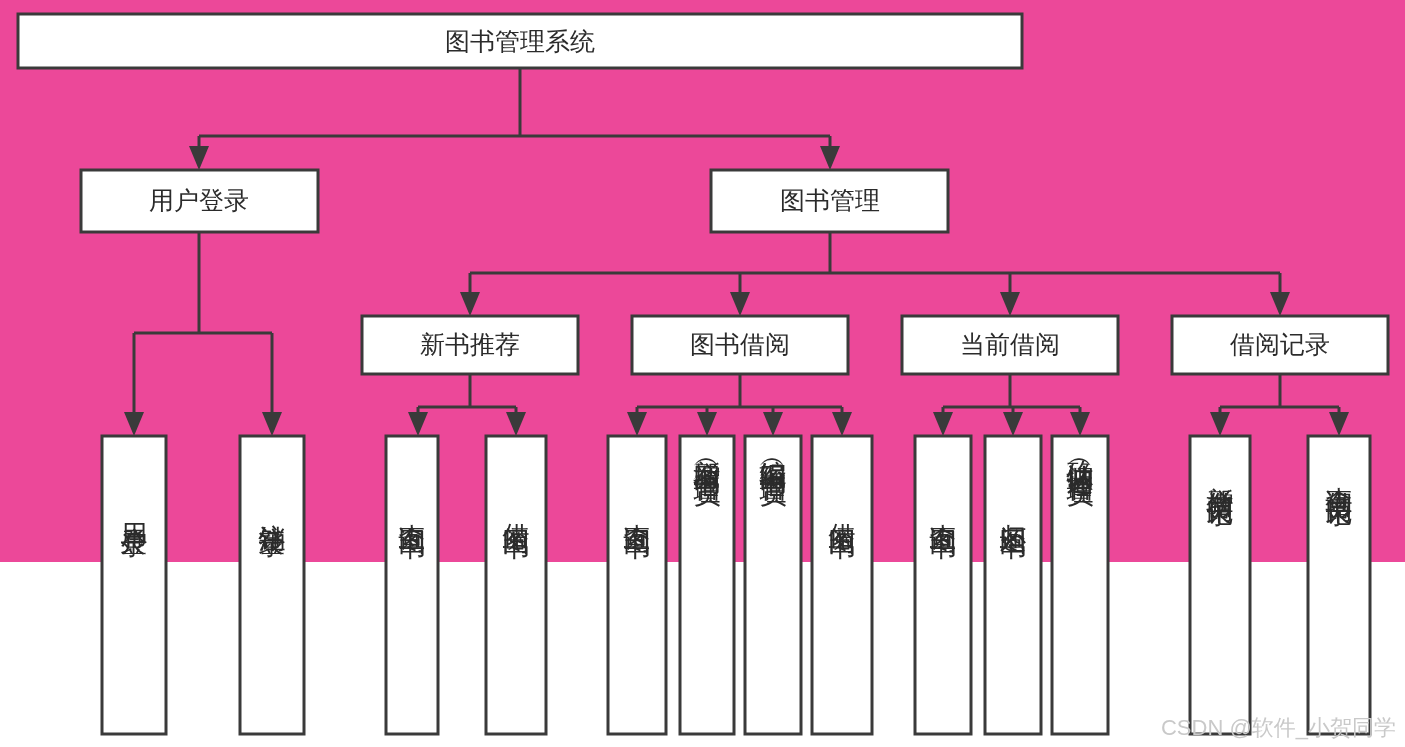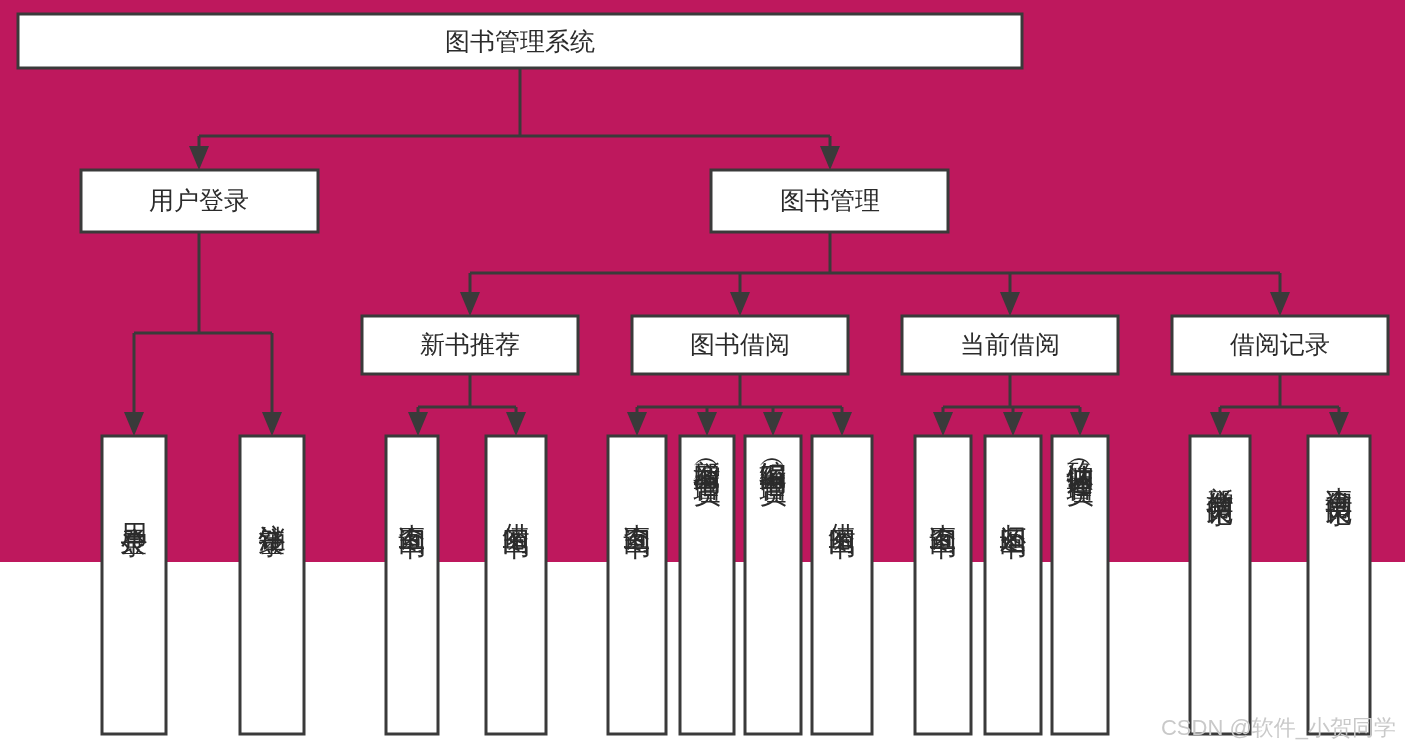--- a/index.html
+++ b/index.html
@@ -11,21 +11,21 @@
     width: 1405px;
     height: 747px;
     font-family: "Liberation Sans", "DejaVu Sans", sans-serif;
     overflow: hidden;
     position: relative;
   }
   #diagram-root {
     position: relative;
     width: 1405px;
     height: 562px;
-    background: #be185d;
+    background: #ec4899;
   }
   svg#flowchart {
     display: block;
     width: 1405px;
     height: 747px;
   }
   .node-box {
     fill: #ffffff;
     stroke: #3a3a3a;
     stroke-width: 3;

